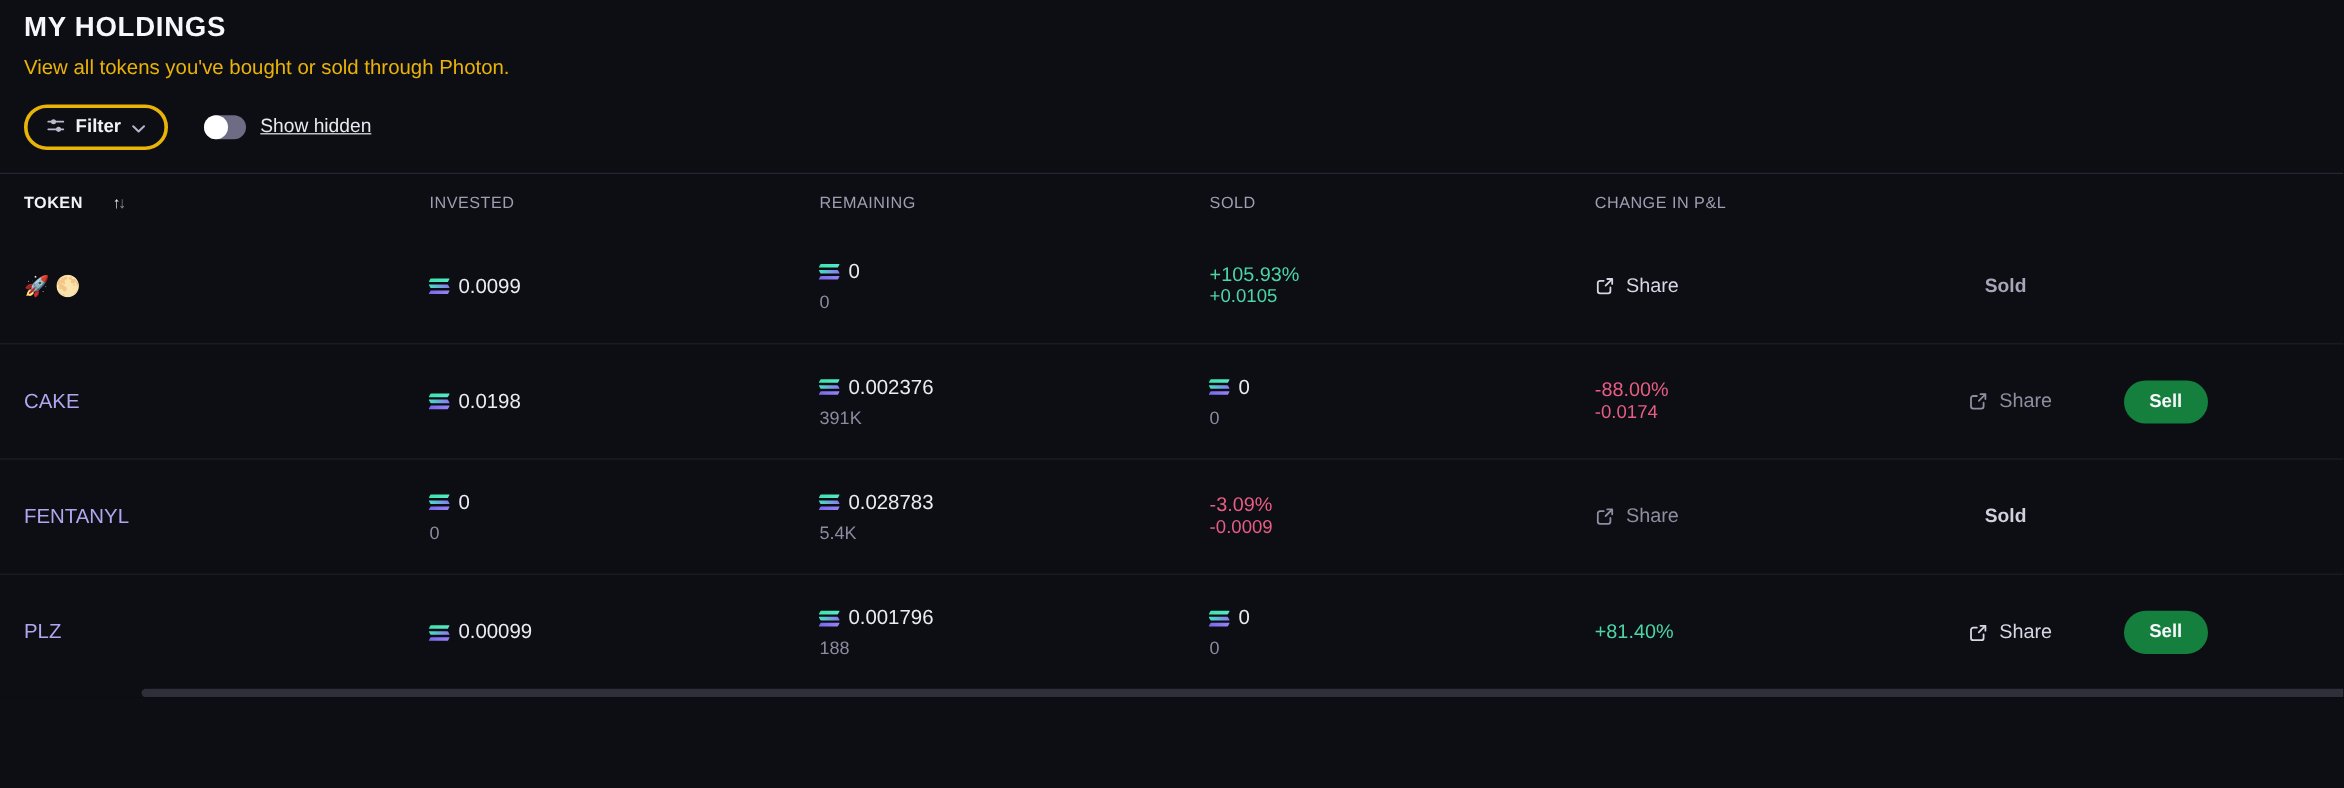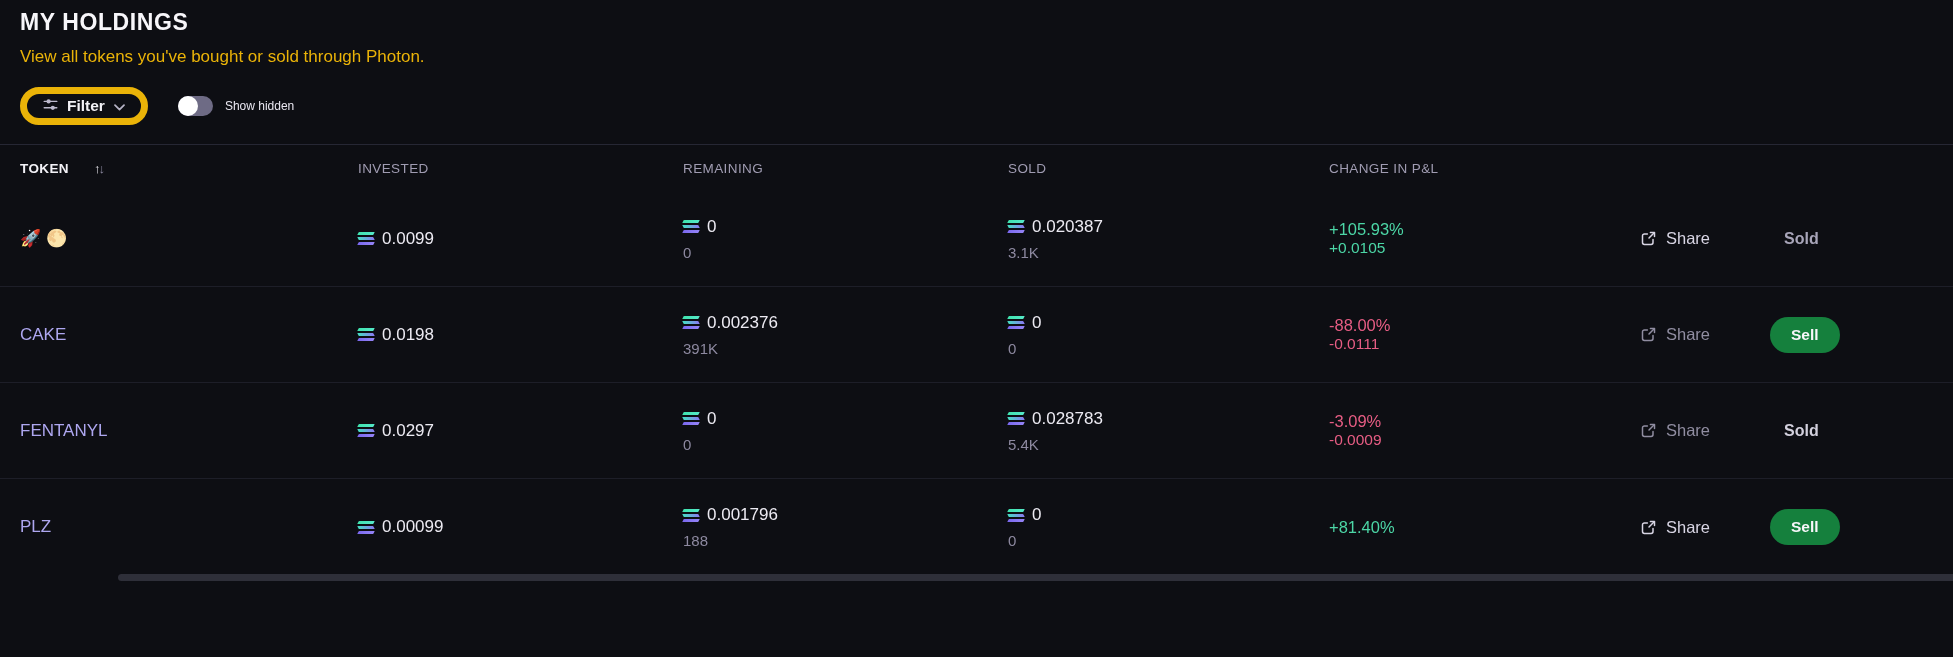--- a/index.html
+++ b/index.html
@@ -5,26 +5,26 @@
   * { margin:0; padding:0; box-sizing:border-box; }
   html,body { background:#0d0e13; }
   body { font-family:"Liberation Sans", sans-serif; }
   .page { position:relative; width:1953px; height:581px; background:#0d0e13; overflow:hidden; color:#eceaf2; }
 
   .page-title { padding:9px 0 0 20px; font-size:23px; font-weight:800; letter-spacing:.6px; color:#f7f6fa; }
   .page-subtitle { padding:11px 0 0 20px; font-size:17px; color:#eab308; }
 
   .controls { margin-top:20px; padding-left:20px; display:flex; align-items:center; gap:30px; height:38px; }
   .filter-btn { display:flex; align-items:center; gap:9px; height:38px; padding:0 16px; background:transparent;
-    border:7px solid #eab308; border-radius:19px; color:#f2f1f6; cursor:pointer; }
+    border:3px solid #eab308; border-radius:19px; color:#f2f1f6; cursor:pointer; }
   .filter-btn .label { font-size:15.5px; font-weight:700; }
   .toggle-group { display:flex; align-items:center; gap:12px; }
   .toggle { position:relative; width:35px; height:20px; border-radius:10px; background:#6e6b85; cursor:pointer; }
   .toggle .knob { position:absolute; left:0; top:0; width:20px; height:20px; border-radius:50%; background:#ffffff; }
-  .toggle-label { font-size:12px; font-weight:500; color:#e9e7f1; }
+  .toggle-label { font-size:16px; font-weight:500; color:#e9e7f1;text-decoration:underline; }
 
   .table { margin-top:19px; border-top:1px solid #262734; }
   .grid-row { display:grid; grid-template-columns:338px 325px 325px 321px 311px 130px 1fr; padding-left:20px; padding-right:64px; align-items:center; }
   .thead { height:46px; }
   .th { font-size:13.5px; letter-spacing:.4px; color:#a09cb2; font-weight:500;gap:20px; }
   .th-token { color:#f2f1f6; font-weight:700; display:flex; align-items:center; cursor:pointer; }
   .sort { margin-left:5px; font-size:13px; letter-spacing:-2px; }
   .sort .up { color:#e9e8ef; } .sort .down { color:#8c89a0; }
 
   .row { height:96px; border-bottom:1px solid #1d1e28; }
@@ -126,31 +126,20 @@
     <div>
       <div class="val">
         <span class="sol-icon">
                 <i class="b1"></i>
                 <i class="b2"></i>
                 <i class="b3"></i>
               </span>
         <span>0</span>
       </div>
       <div class="sub">0</div>
-    </div>
-    <div>
-      <div class="val">
-        <span class="sol-icon">
-                <i class="b1"></i>
-                <i class="b2"></i>
-                <i class="b3"></i>
-              </span>
-        <span>0.020387</span>
-      </div>
-      <div class="sub">3.1K</div>
     </div>
     <div class="pnl up">
       <div class="pnl-pct">+105.93%</div>
       <div class="pnl-sol">+0.0105</div>
     </div>
     <div>
       <button class="share-btn">
         <span>
           <svg width="17" height="17" viewBox="0 0 17 17" fill="none">
             <path d="M13 9.6v3a1.9 1.9 0 0 1-1.9 1.9H4.4a1.9 1.9 0 0 1-1.9-1.9V5.9A1.9 1.9 0 0 1 4.4 4h3" stroke="currentColor" stroke-width="1.5" stroke-linecap="round"></path>
@@ -197,21 +186,21 @@
                 <i class="b1"></i>
                 <i class="b2"></i>
                 <i class="b3"></i>
               </span>
         <span>0</span>
       </div>
       <div class="sub">0</div>
     </div>
     <div class="pnl down">
       <div class="pnl-pct">-88.00%</div>
-      <div class="pnl-sol">-0.0111</div>
+      <div class="pnl-sol">-0.0174</div>
     </div>
     <div>
       <button class="share-btn muted">
         <span>
           <svg width="17" height="17" viewBox="0 0 17 17" fill="none">
             <path d="M13 9.6v3a1.9 1.9 0 0 1-1.9 1.9H4.4a1.9 1.9 0 0 1-1.9-1.9V5.9A1.9 1.9 0 0 1 4.4 4h3" stroke="currentColor" stroke-width="1.5" stroke-linecap="round"></path>
             <path d="M10.4 2.5h4.1v4.1" stroke="currentColor" stroke-width="1.5" stroke-linecap="round" stroke-linejoin="round"></path>
             <path d="M14.2 2.8 9 8" stroke="currentColor" stroke-width="1.5" stroke-linecap="round"></path>
           </svg>
         </span>
@@ -221,30 +210,20 @@
     <div class="action-cell">
             <button class="sell-pill">Sell</button>
           </div>
   </div>
 
   <div class="grid-row row">
     <div>
       <span class="token-name link">FENTANYL</span>
     </div>
     <div>
-      <span class="val">
-        <span class="sol-icon">
-                <i class="b1"></i>
-                <i class="b2"></i>
-                <i class="b3"></i>
-              </span>
-        <span>0.0297</span>
-      </span>
-    </div>
-    <div>
       <div class="val">
         <span class="sol-icon">
                 <i class="b1"></i>
                 <i class="b2"></i>
                 <i class="b3"></i>
               </span>
         <span>0</span>
       </div>
       <div class="sub">0</div>
     </div>

